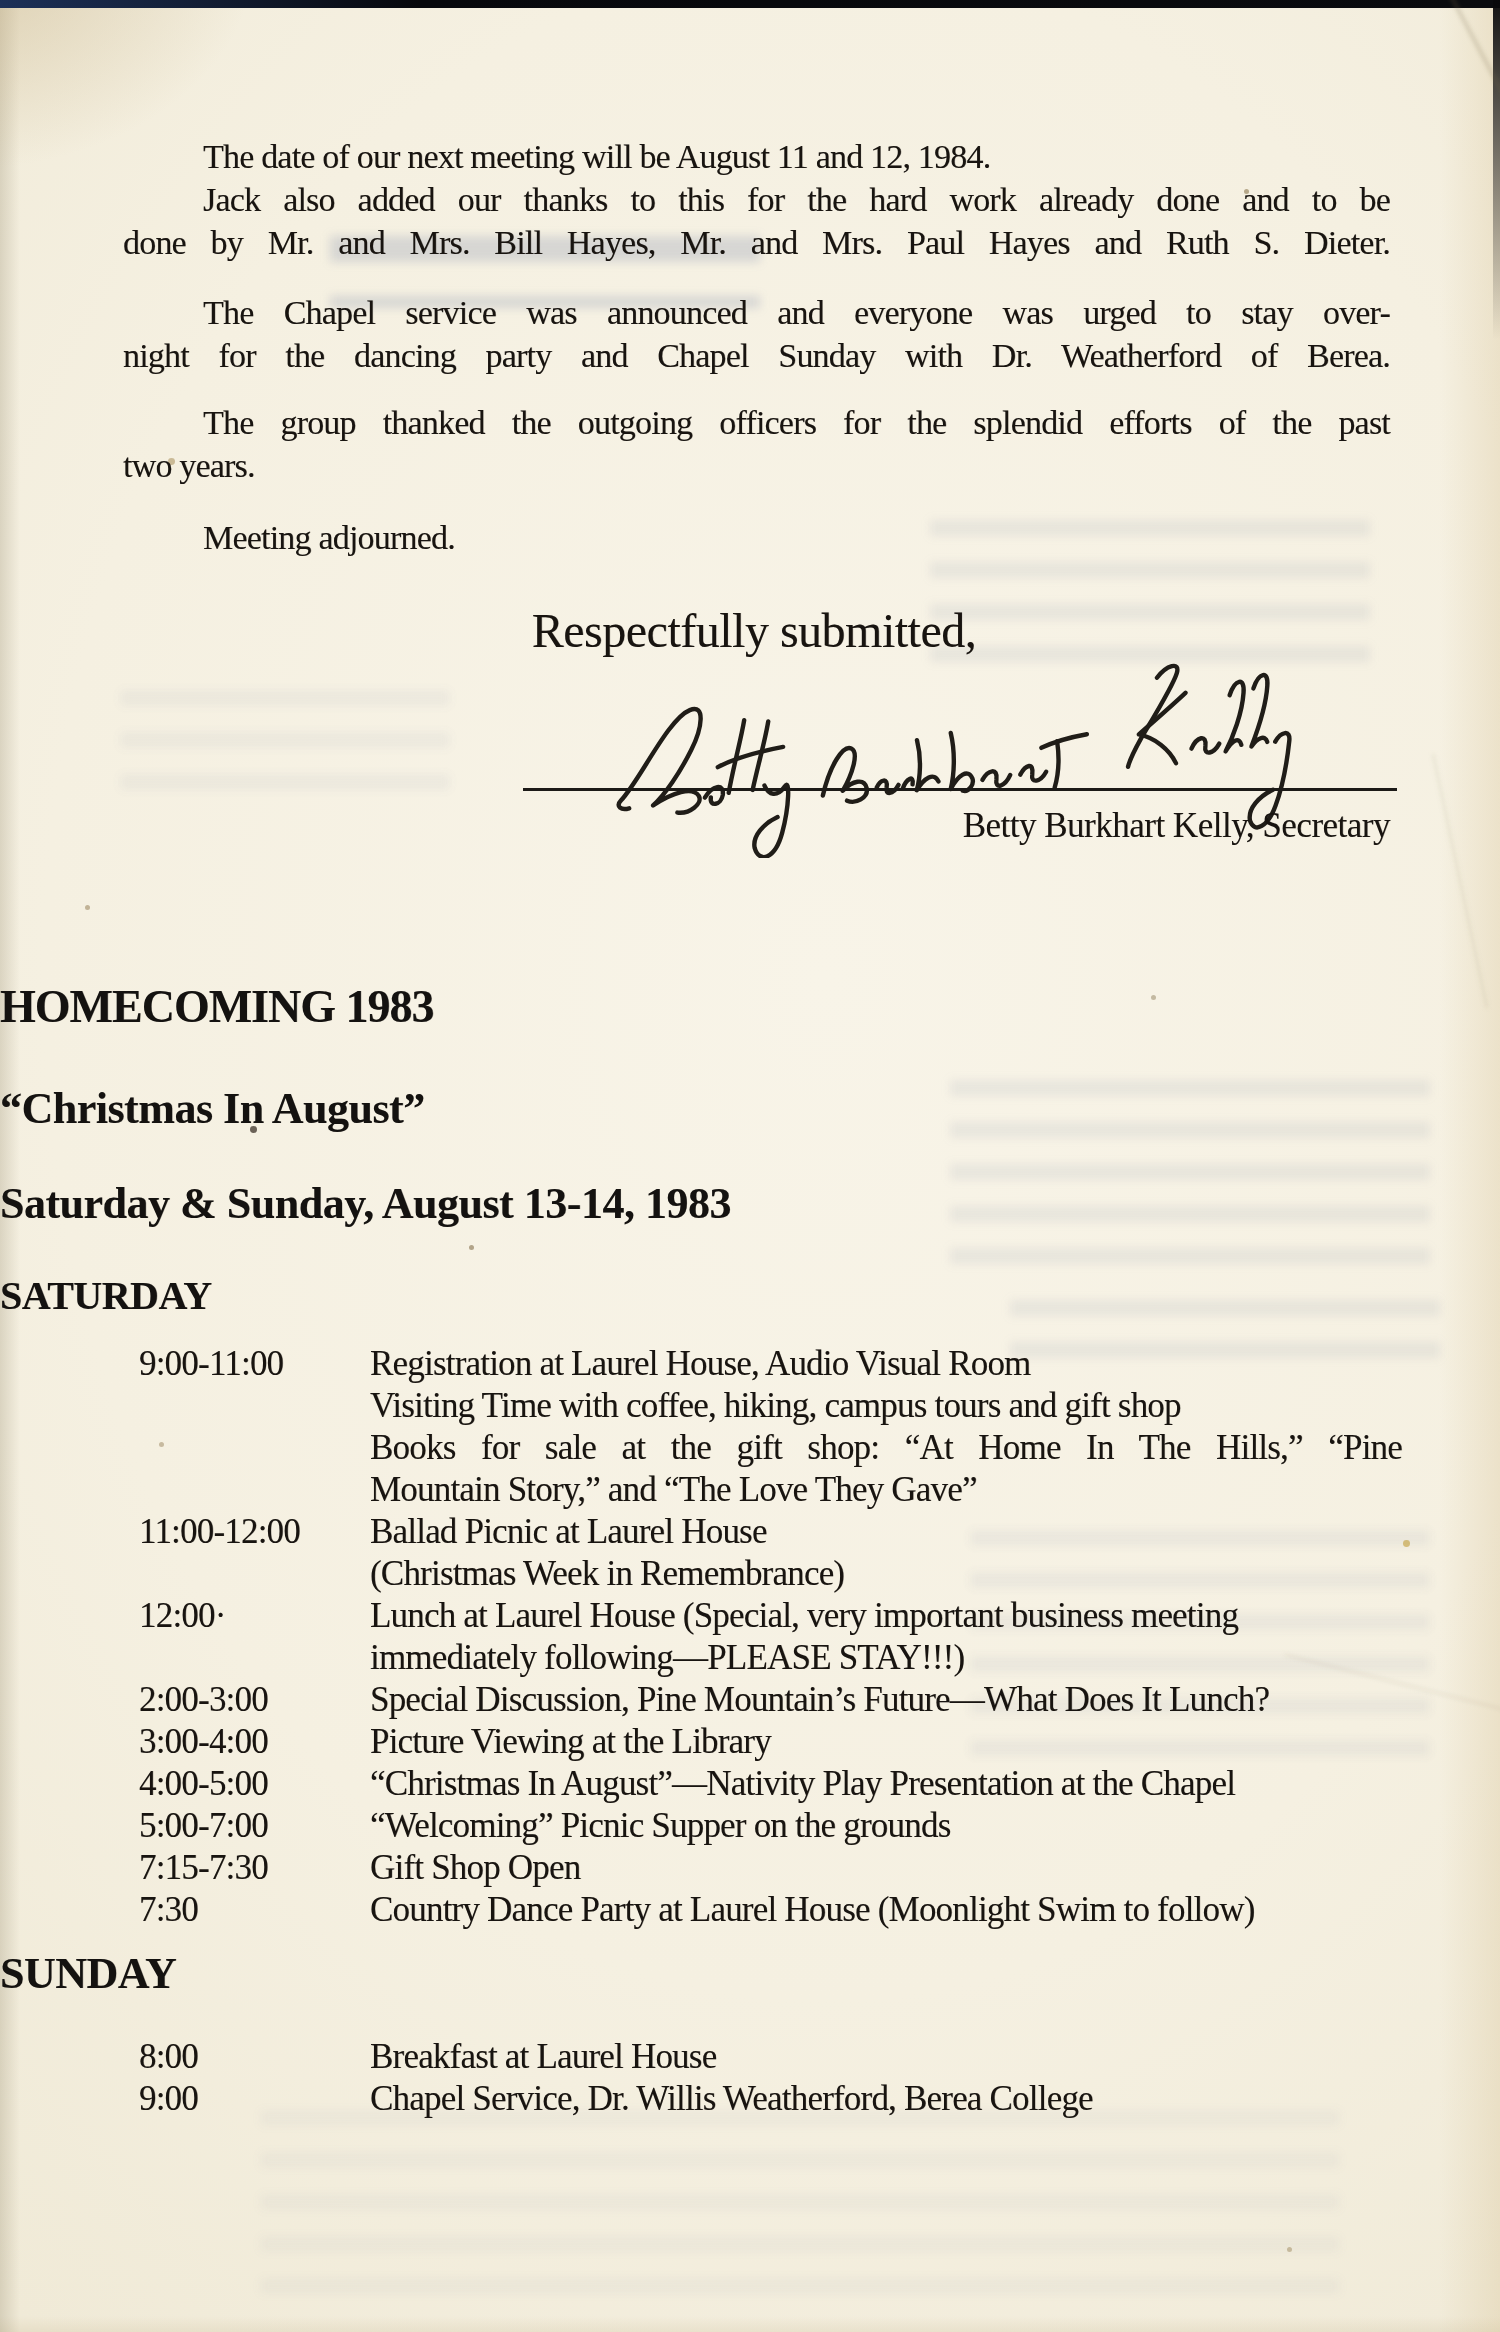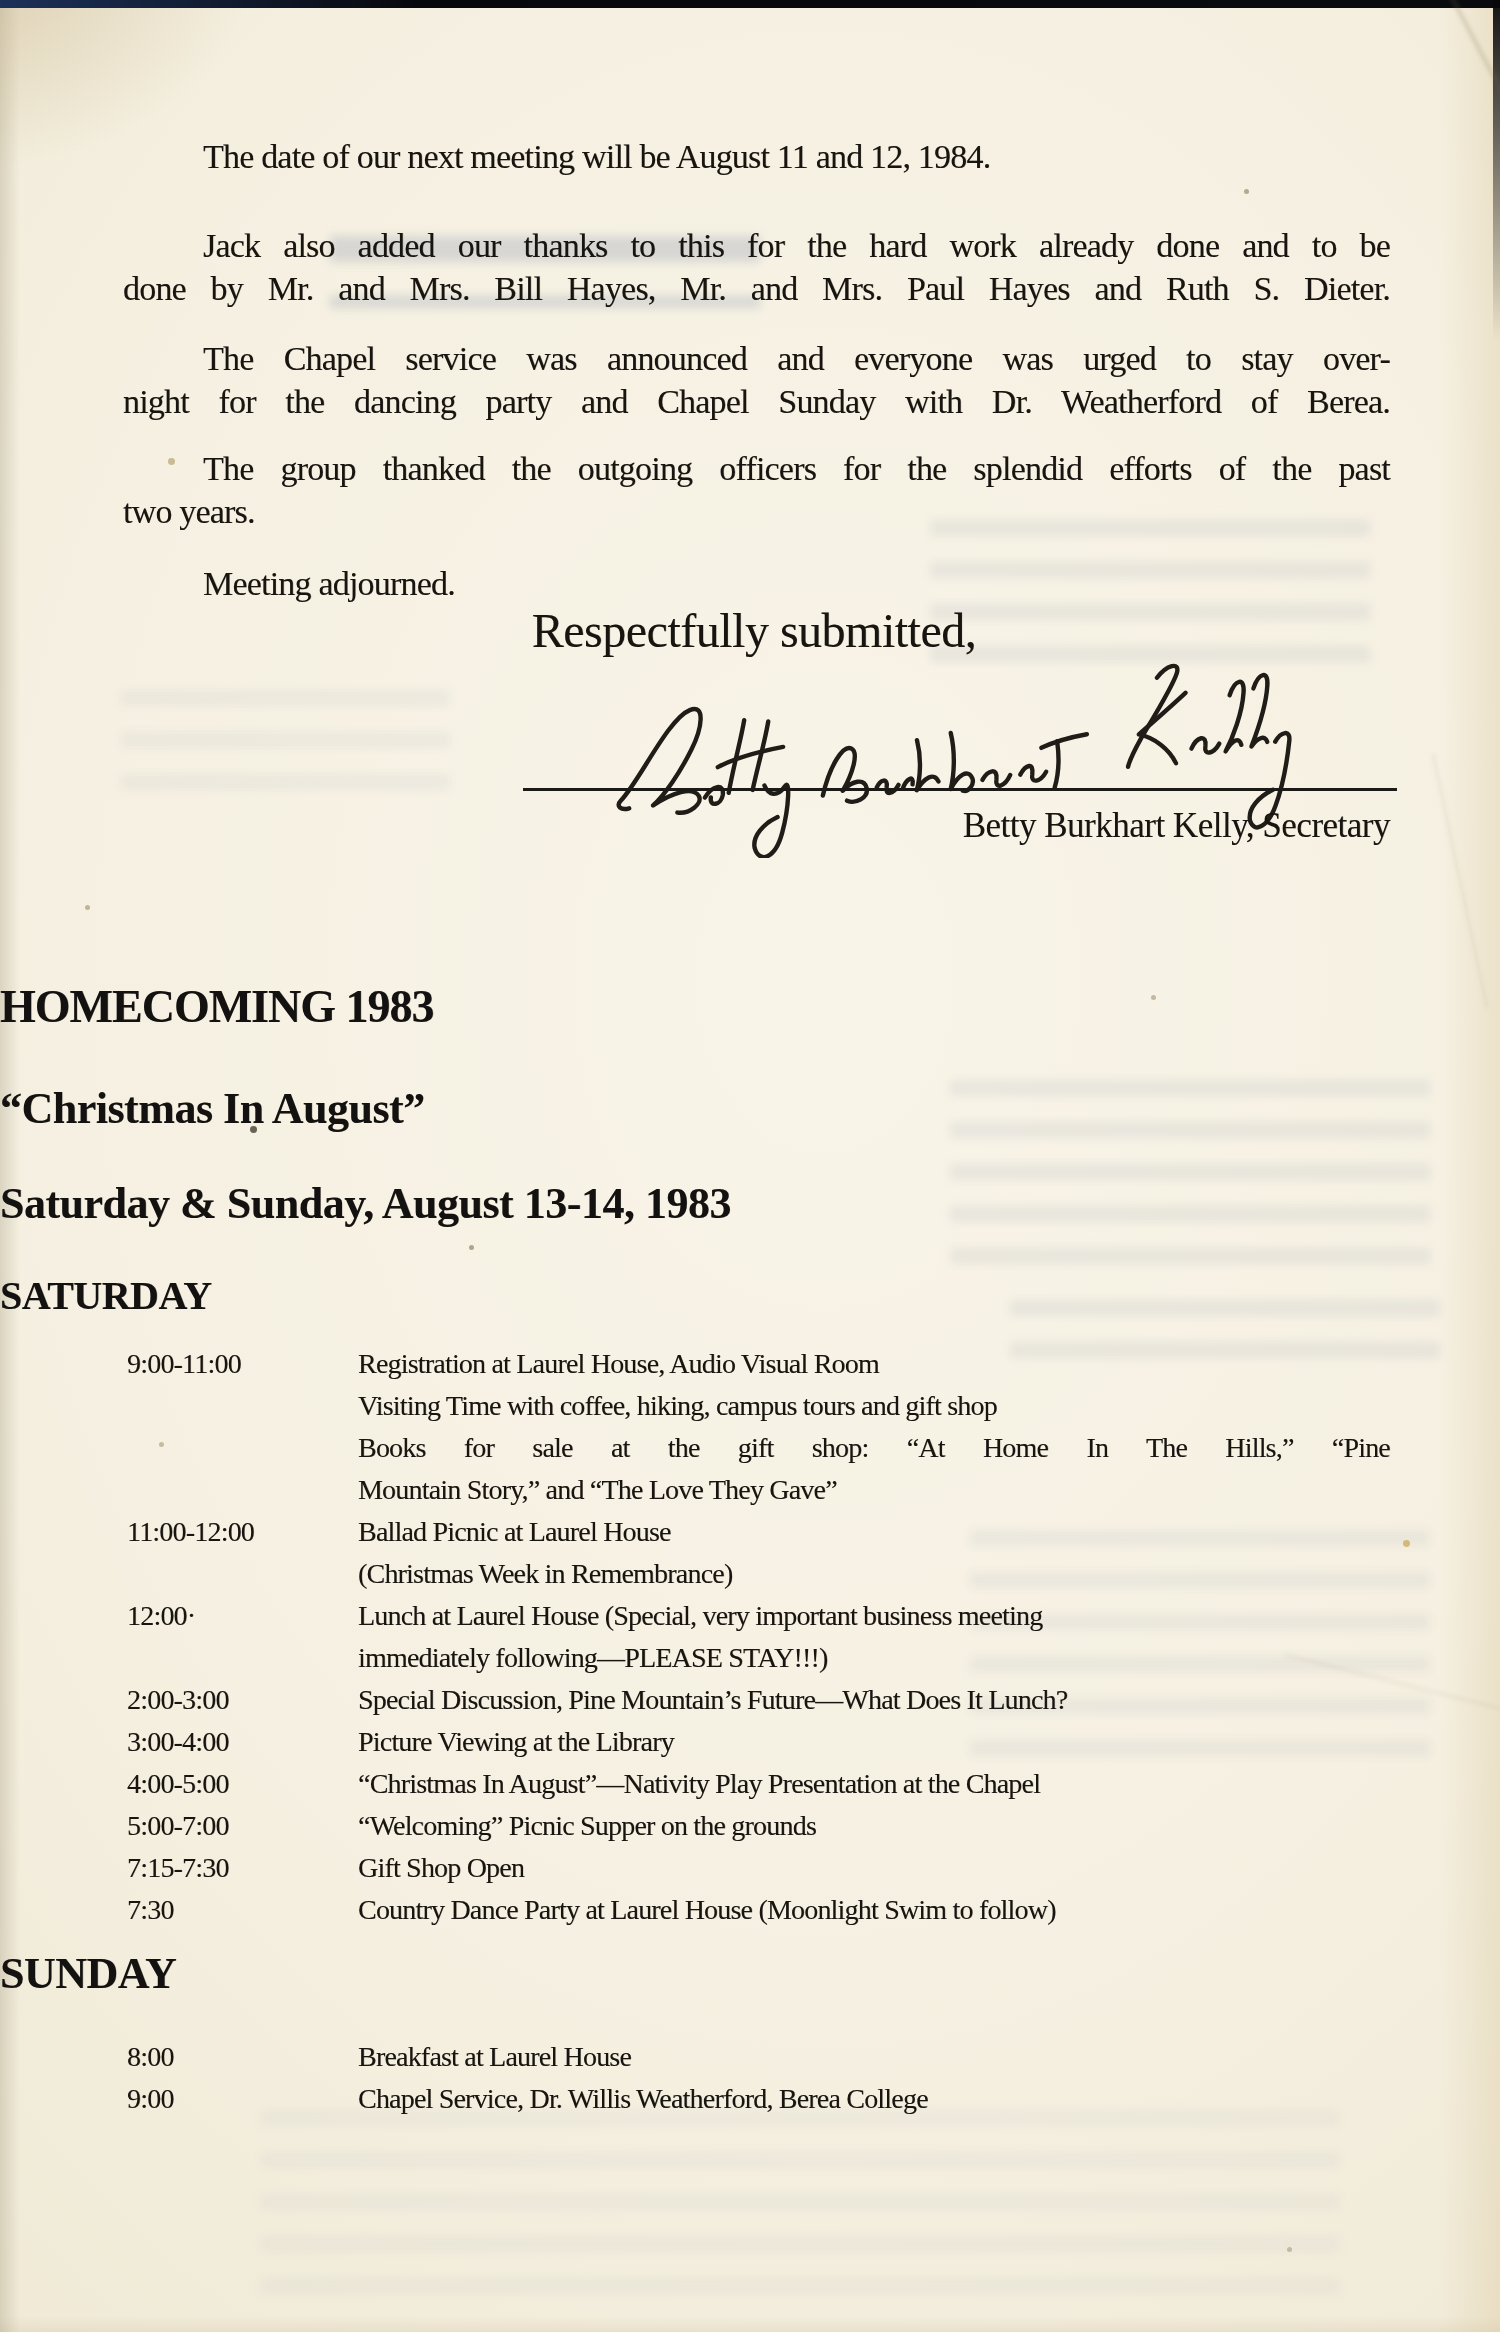--- a/index.html
+++ b/index.html
@@ -49,21 +49,21 @@
                 1152px 996px 0 1px rgba(120,100,60,0.4),
                 160px 1443px 0 1px rgba(130,105,60,0.4),
                 1288px 2248px 0 1px rgba(140,115,65,0.4),
                 252px 1128px 0 2px rgba(60,50,40,0.75),
                 86px 906px 0 1px rgba(130,105,60,0.45); }
 
   
   #paragraphs { position:absolute; left:123px; top:135px; width:1267px;
     font-size:34px; line-height:43px; letter-spacing:-0.8px; }
   .para { margin:0; }
-  .para:nth-child(1) { margin-bottom:46px; }
+  .para:nth-child(1) { }
   .para:nth-child(2) { margin-bottom:27px; }
   .para:nth-child(3) { margin-bottom:24px; }
   .para:nth-child(4) { margin-bottom:29px; }
   .line { white-space:nowrap; }
   .line.justify { white-space:normal; text-align:justify; text-align-last:justify; }
   .line.indent { text-indent:80px; }
 
   #salutation { position:absolute; left:123px; top:603px; width:1262px;
     text-align:center; font-size:48px; letter-spacing:-0.5px; }
 
@@ -75,22 +75,22 @@
 
   
   .center-head { position:absolute; left:0; width:1500px; text-align:left; font-weight:bold; color:#141210; }
   #event-title   { top:980px;  font-size:46px; letter-spacing:-1px; }
   #event-subtitle{ top:1083px; font-size:44px; letter-spacing:-0.5px; }
   #event-dates   { top:1178px; font-size:44px; letter-spacing:-0.5px; }
   #saturday-heading { top:1272px; font-size:40px; letter-spacing:-0.5px; }
   #sunday-heading   { top:1948px; font-size:44px; letter-spacing:-0.5px; }
 
   
-  .schedule { position:absolute; left:127px; width:1263px;
-    font-size:28px; line-height:42px; letter-spacing:-0.8px; }
+  .schedule { position:absolute; left:139px; width:1263px;
+    font-size:35px; line-height:42px; letter-spacing:-0.8px; }
   #saturday-schedule { top:1343px; }
   #sunday-schedule   { top:2036px; }
   .sched-item { display:flex; align-items:flex-start; }
   .sched-time { width:231px; flex:0 0 231px; white-space:nowrap; }
   .sched-desc { flex:1 1 auto; min-width:0; }
 </style>
 </head>
 <body>
 
 <div id="page">

